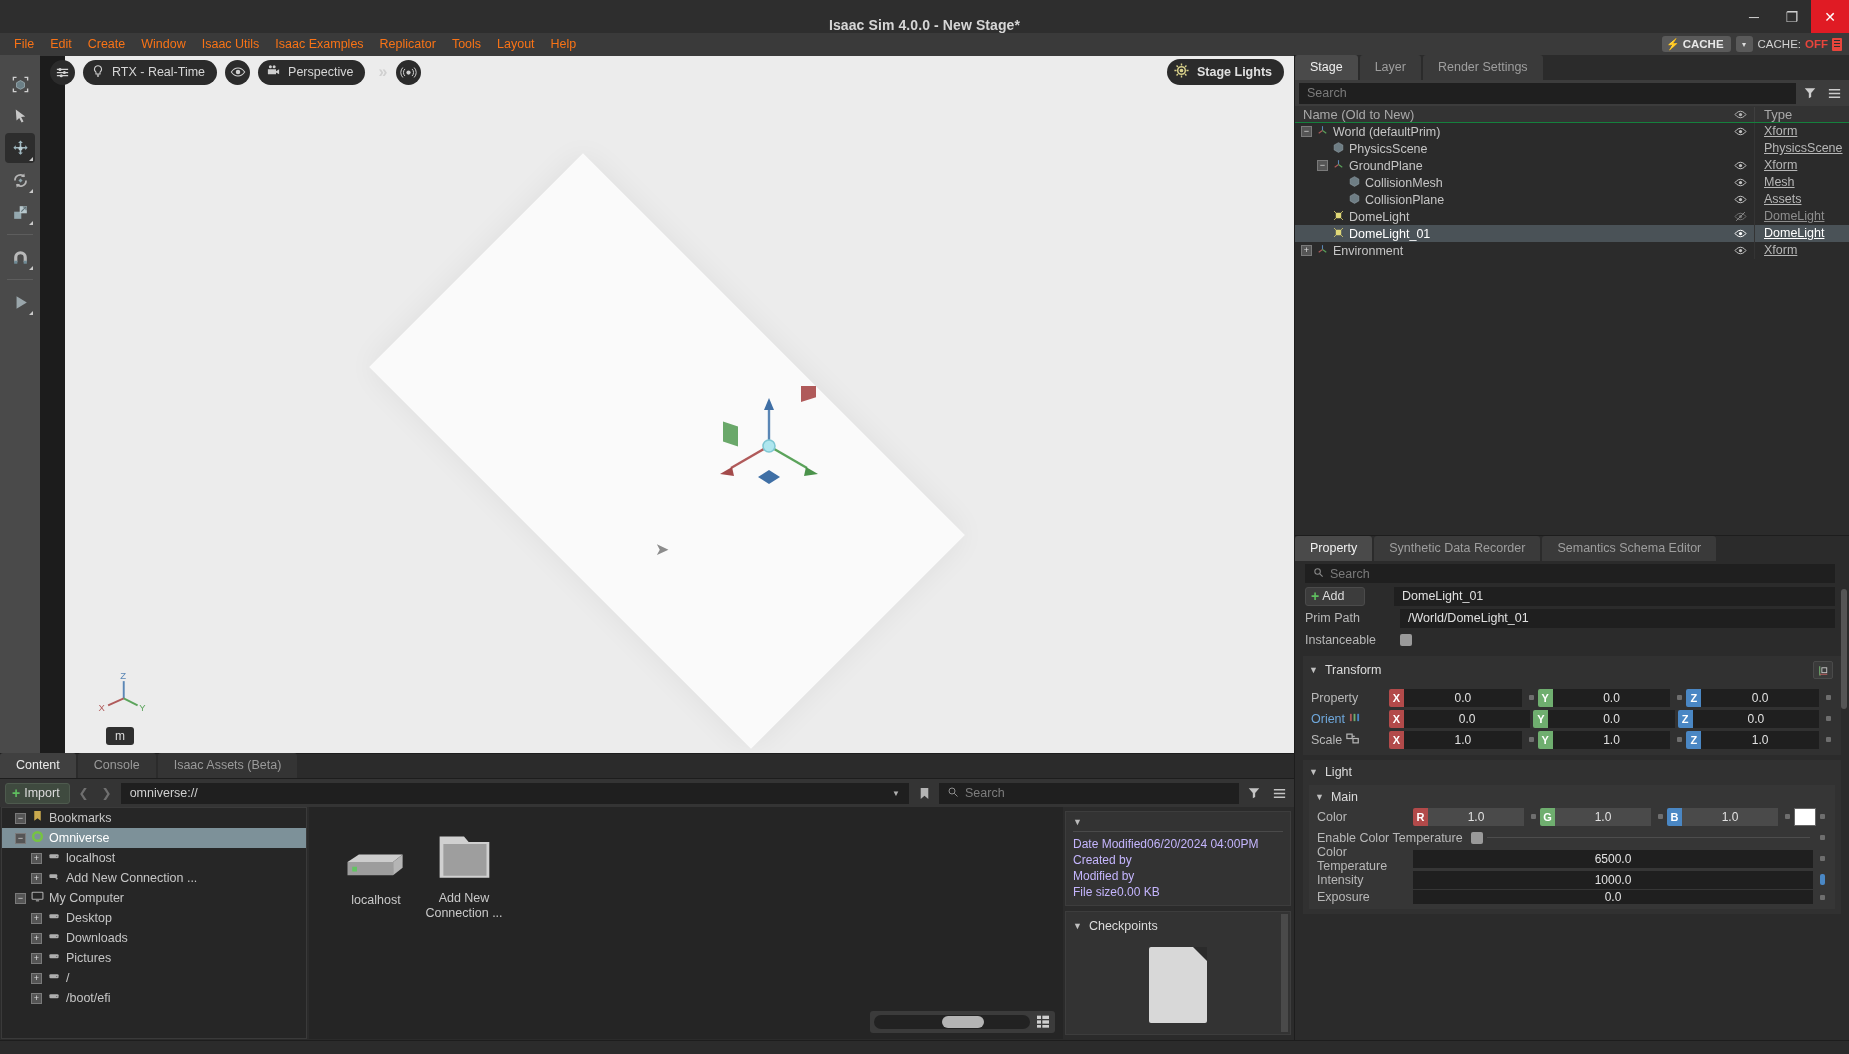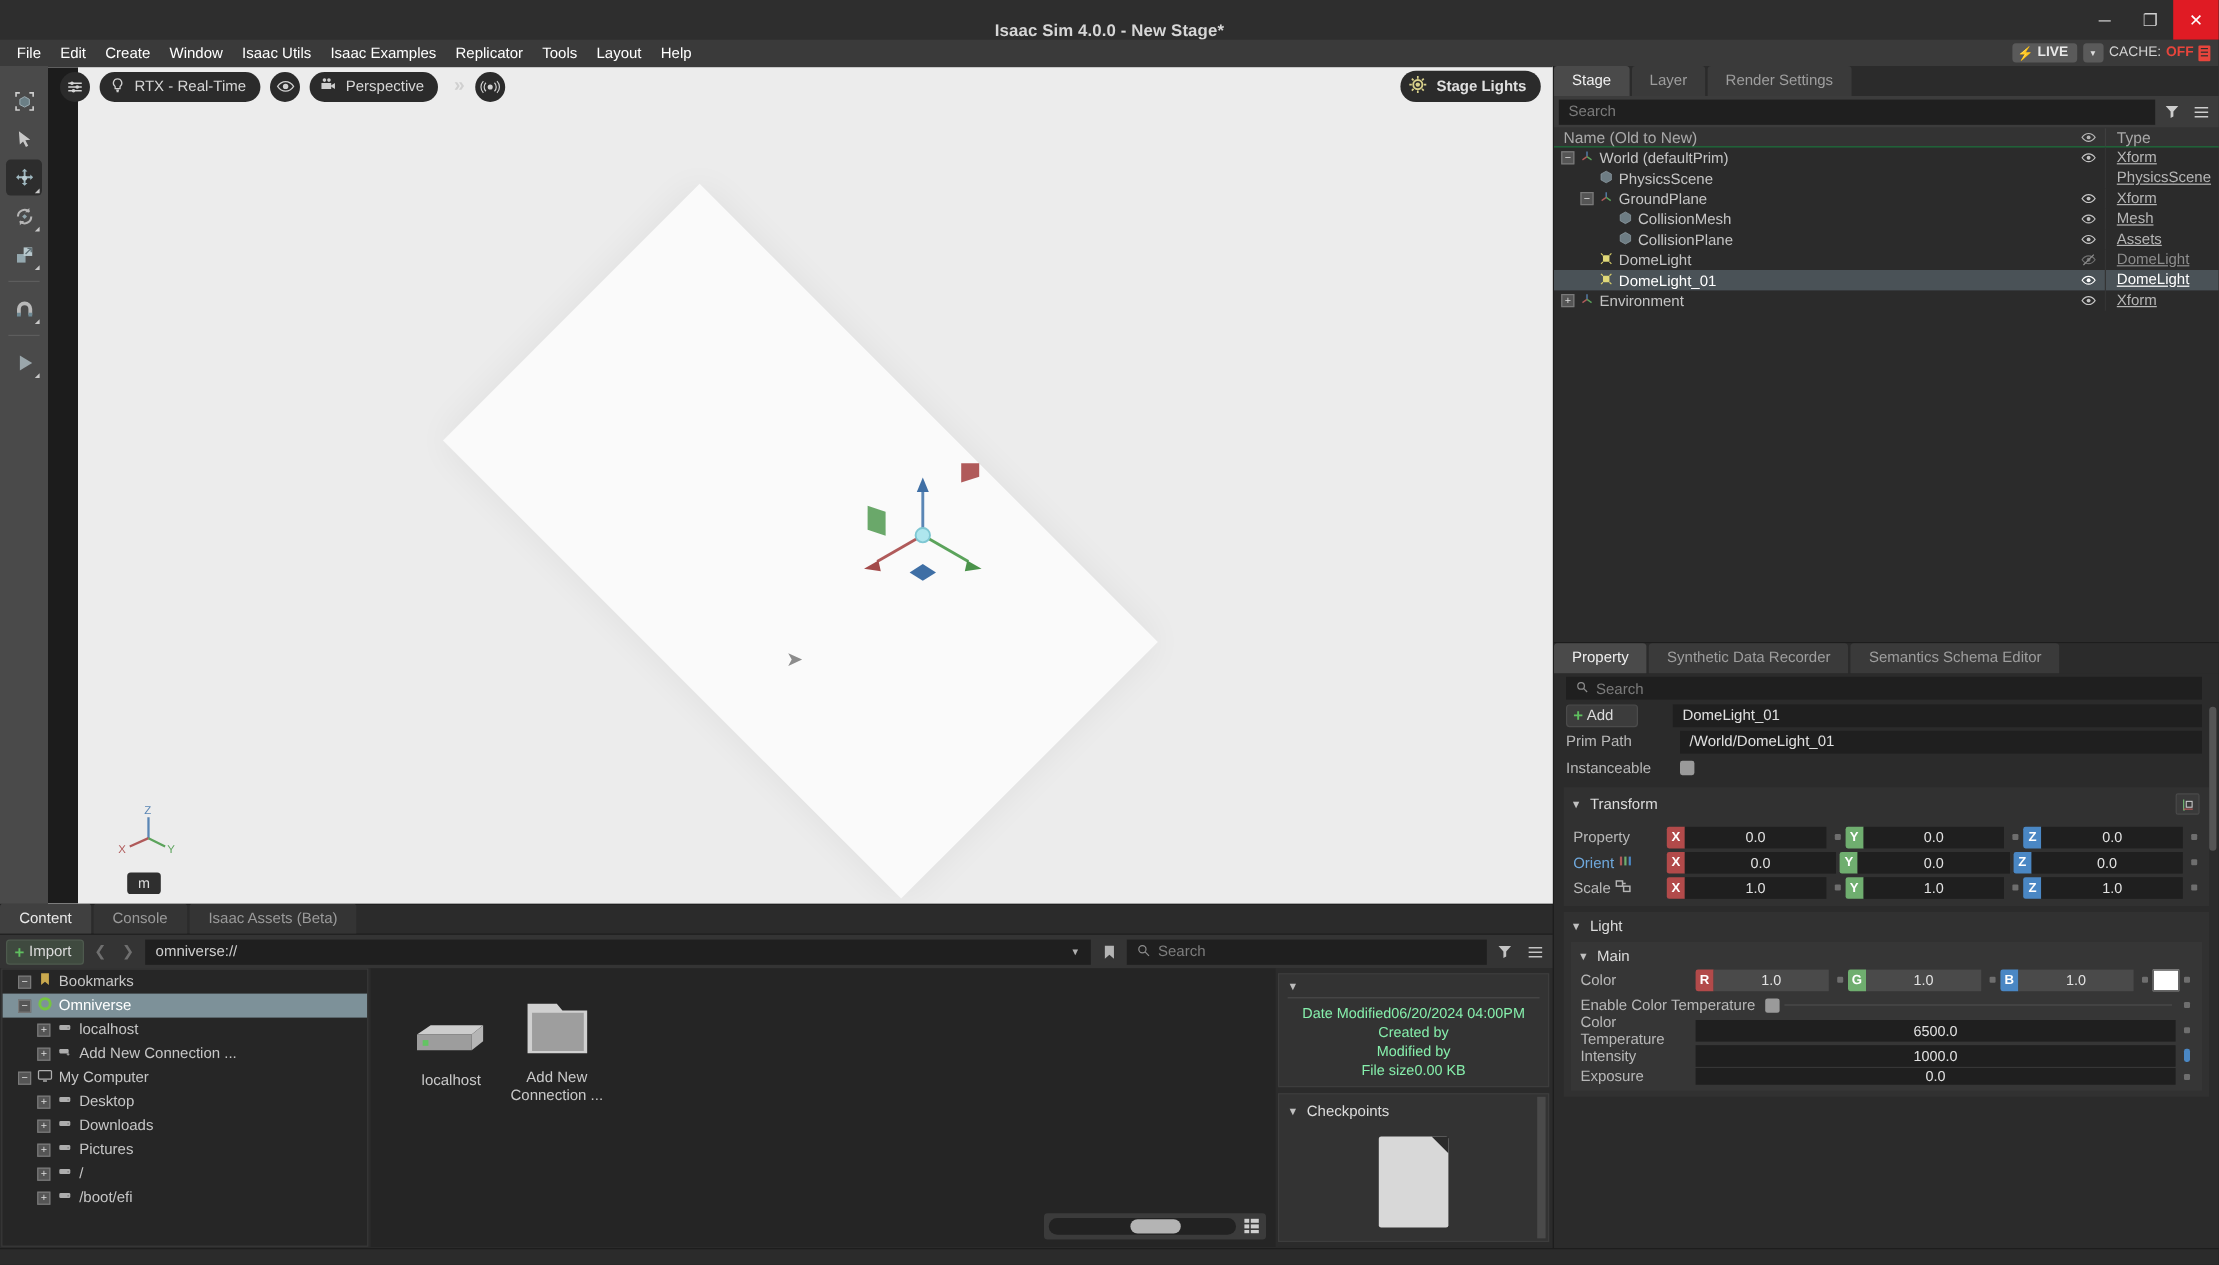--- a/index.html
+++ b/index.html
@@ -14,21 +14,21 @@
 
   
   .titlebar{ height:33px; background:#2e2e2e; display:flex; align-items:flex-end; position:relative; flex:0 0 33px;}
   .titlebar .title{ position:absolute; left:0; right:0; text-align:center; font-size:14px; font-weight:bold; color:#d6d6d6; letter-spacing:.1px;}
   .wincontrols{ margin-left:auto; display:flex; align-items:center; height:100%; z-index:3;}
   .wbtn{ width:38px; height:33px; display:flex; align-items:center; justify-content:center; color:#cfcfcf; font-size:14px;}
   .wbtn.close{ background:#e01b24; color:#fff;}
 
   
   .menubar{ height:22px; background:#3a3a3a; display:flex; align-items:center; padding-left:6px; flex:0 0 22px; position:relative;}
-  .menuitem{ padding:0 8px; height:22px; line-height:22px; font-size:12.5px; color:#ffffff; white-space:nowrap;text-align:center;}
+  .menuitem{ padding:0 8px; height:22px; line-height:22px; font-size:12.5px; color:#f97316; white-space:nowrap;text-align:center;}
   .live-wrap{ margin-left:auto; display:flex; align-items:center; gap:5px; padding-right:7px;}
   .live-pill{ background:#5a5a5a; border-radius:3px; height:16px; display:flex; align-items:center; padding:0 7px 0 4px; gap:3px; font-size:11.5px; font-weight:bold; color:#e8e8e8;}
   .bolt{ color:#f5e642; font-size:11px;}
   .live-drop{ background:#5a5a5a; border-radius:3px; height:16px; width:17px; display:flex; align-items:center; justify-content:center; font-size:8px; color:#ddd;}
   .cache{ font-size:11.5px; color:#d2d2d2; display:flex; align-items:flex-start; gap:4px;}
   .cache .off{ color:#e8453c; font-weight:bold;}
   .cache-icon{ width:10px; height:13px; background:#e8453c; border-radius:1px; position:relative;}
   .cache-icon:after{ content:""; position:absolute; left:2px; top:2px; width:6px; height:1px; background:#2e2e2e; box-shadow:0 3px 0 #2e2e2e, 0 6px 0 #2e2e2e;}
 
   
@@ -80,21 +80,21 @@
   .trow.sel{ background:#7d9199; color:#fff;}
   .expander{ width:11px; height:11px; border:1px solid #7a7a7a; background:#555; color:#ddd; font-size:9px; line-height:9px; text-align:center; display:inline-block; flex:0 0 11px;}
   .tind{ display:inline-block;}
   .cgrid{ flex:1; background:#252525; position:relative; min-width:0; overflow:hidden;}
   .gitem{ position:absolute; width:110px; text-align:center; font-size:12.5px; color:#c9c9c9; line-height:15px;}
   .gridbar{ position:absolute; right:8px; bottom:6px; width:185px; height:22px; background:#3b3b3b; border-radius:3px; display:flex; align-items:center; padding:0 4px; gap:5px;}
   .slider{ flex:1; height:14px; background:#222; border-radius:7px; position:relative;}
   .sknob{ position:absolute; left:68px; top:1px; width:42px; height:12px; background:#b4b4b4; border-radius:6px;}
   .cdetail{ width:228px; background:#2b2b2b; flex:0 0 228px; display:flex; flex-direction:column; gap:5px; padding:4px 2px 4px 0; min-width:0;}
   .dbox{ background:#333; border:1px solid #3d3d3d; padding:5px 7px;}
-  .drow{ display:flex; justify-content:center; font-size:12px; color:#86efac; line-height:16px;}
+  .drow{ display:flex; justify-content:flex-start; font-size:12px; color:#c4b5fd; line-height:16px;}
   .hdr-caret{ color:#bbb; font-size:9px;}
   .dsep{ height:1px; background:#4a4a4a; margin:4px 0;}
   .thumb{ width:58px; height:76px; background:#d8d8d8; margin:12px auto 0; border-radius:2px; position:relative;}
   .thumb:after{ content:""; position:absolute; right:0; top:0; border-left:14px solid transparent; border-top:14px solid #2b2b2b;}
   .dscroll{ position:absolute; right:2px; top:0; width:7px; background:#4a4a4a;}
 
   
   .stagepanel{ height:480px; flex:0 0 480px; display:flex; flex-direction:column; background:#404040; min-height:0;}
   .ptabrow{ height:25px; display:flex; align-items:flex-end; flex:0 0 25px; background:#2b2b2b;}
   .ptab{ height:25px; line-height:25px; padding:0 15px; font-size:12.5px; color:#9e9e9e; background:#3a3a3a; margin-right:2px; border-top-left-radius:3px; border-top-right-radius:3px;}
@@ -166,21 +166,21 @@
     <div class="menuitem">Isaac Utils</div>
     <div class="menuitem">Isaac Examples</div>
     <div class="menuitem">Replicator</div>
     <div class="menuitem">Tools</div>
     <div class="menuitem">Layout</div>
     <div class="menuitem">Help</div>
 
     <div class="live-wrap">
       <div class="live-pill">
         <span class="bolt">⚡</span>
-        <span>LIVE</span>
+        <span>CACHE</span>
       </div>
       <div class="live-drop">
         <span>▾</span>
       </div>
       <div class="cache">
         <span>CACHE:</span>
         <span class="off">OFF</span>
         <span class="cache-icon"></span>
       </div>
     </div>

